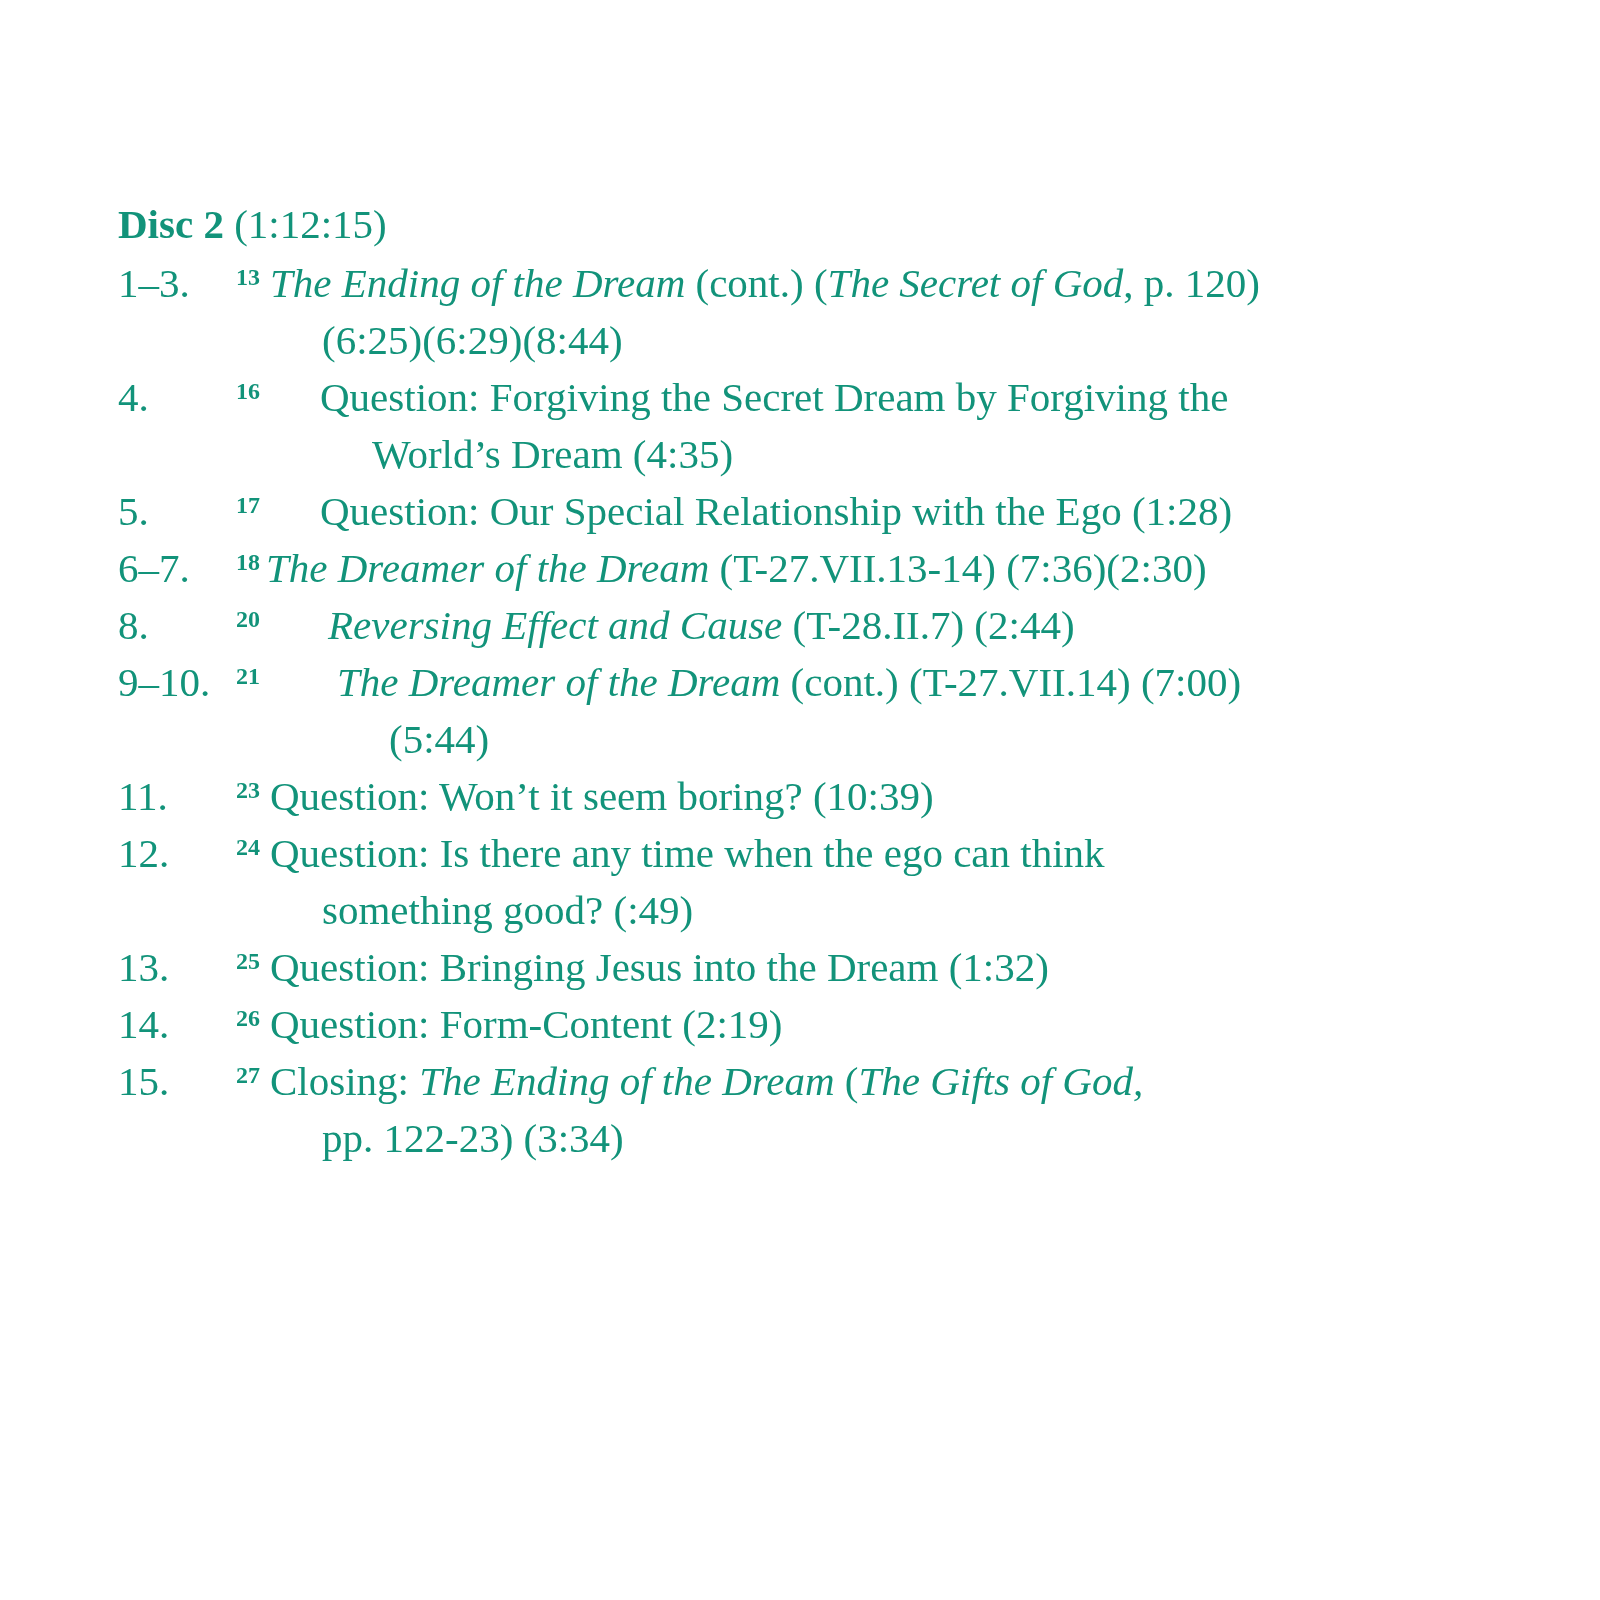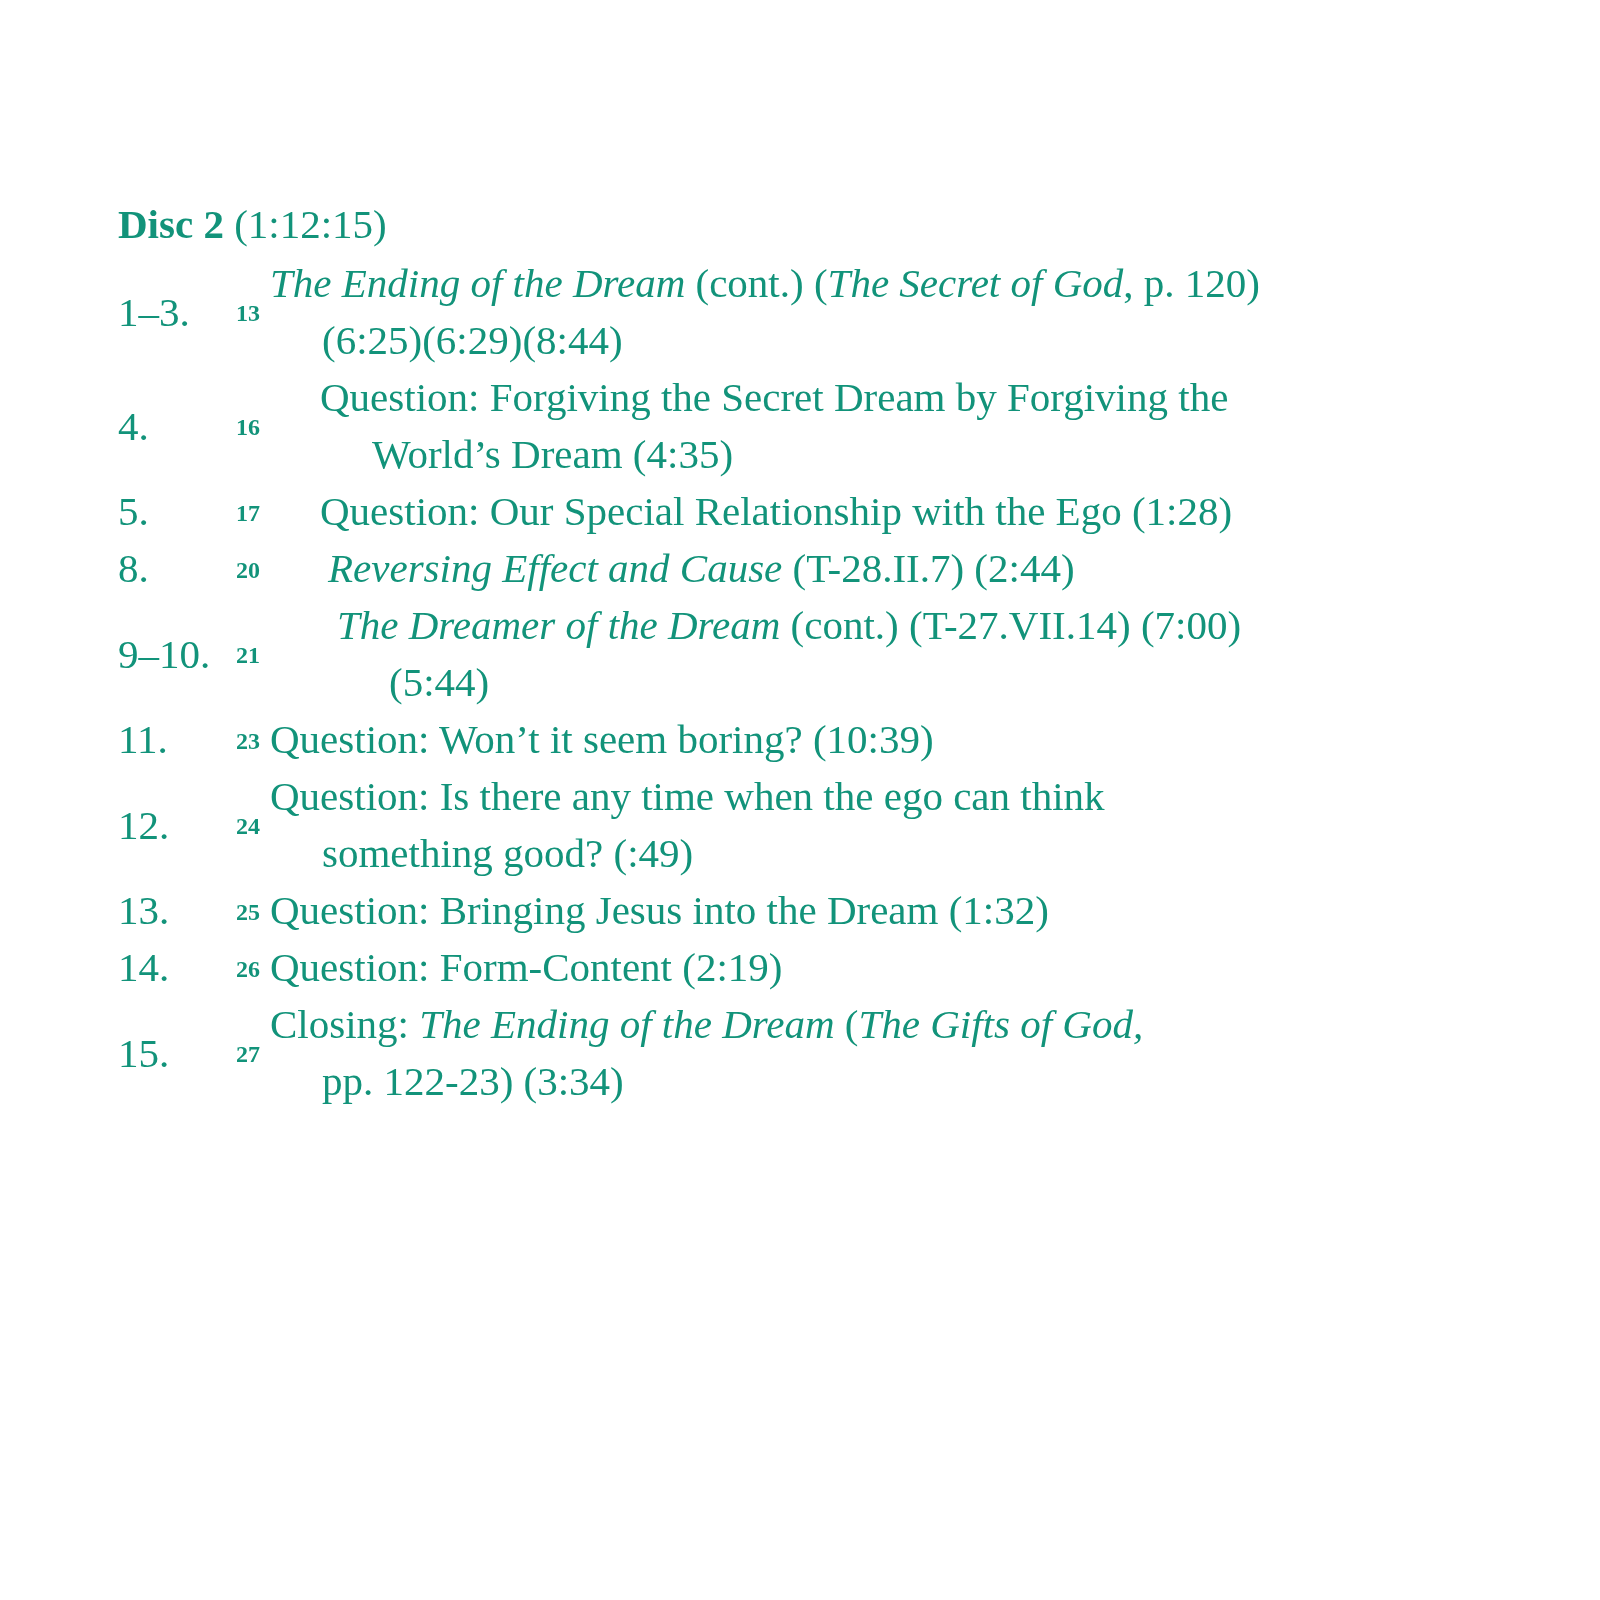--- a/index.html
+++ b/index.html
@@ -33,21 +33,21 @@
   .disc-header .disc-time {
     font-weight: normal;
     margin-top: 27px;
   }
   .toc {
     font-size: 41px;
     line-height: 57px;
   }
   .entry {
     display: flex;
-    align-items: center;
+    align-items: flex-start;
     margin-bottom: 0px;
   }
   .num {
     flex: 0 0 auto;
     width: 118px;
     white-space: nowrap;
   }
   .sup {
     flex: 0 0 auto;
     font-size: 24px;
@@ -97,20 +97,25 @@
       <span class="sup pad-b">16</span>
       <span class="text"><span>Question: Forgiving the Secret Dream by Forgiving the</span><span class="cont-indent">World’s Dream (4:35)</span></span>
     </div>
 
     <div class="entry">
       <span class="num">5.</span>
       <span class="sup pad-b">17</span>
       <span class="text">Question: Our Special Relationship with the Ego (1:28)</span>
     </div>
 
+    <div class="entry">
+      <span class="num">6–7.</span>
+      <span class="sup pad-c">18</span>
+      <span class="text"><span class="ital">The Dreamer of the Dream</span><span> (T-27.VII.13-14) (7:36)(2:30)</span></span>
+    </div>
 
     <div class="entry">
       <span class="num">8.</span>
       <span class="sup pad-d">20</span>
       <span class="text"><span class="ital">Reversing Effect and Cause</span><span> (T-28.II.7) (2:44)</span></span>
     </div>
 
     <div class="entry">
       <span class="num">9–10.</span>
       <span class="sup pad-e">21</span>

